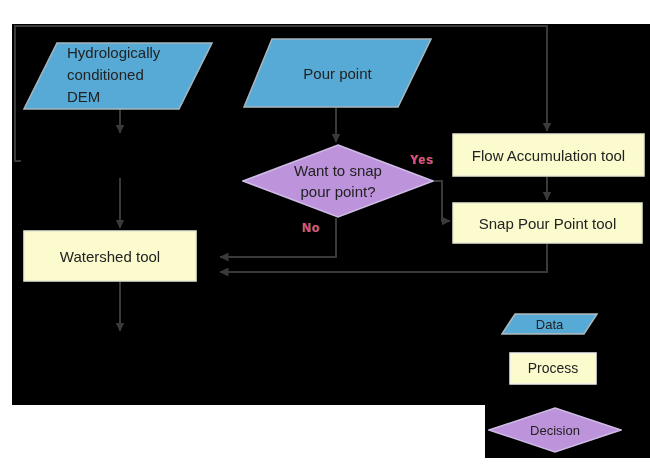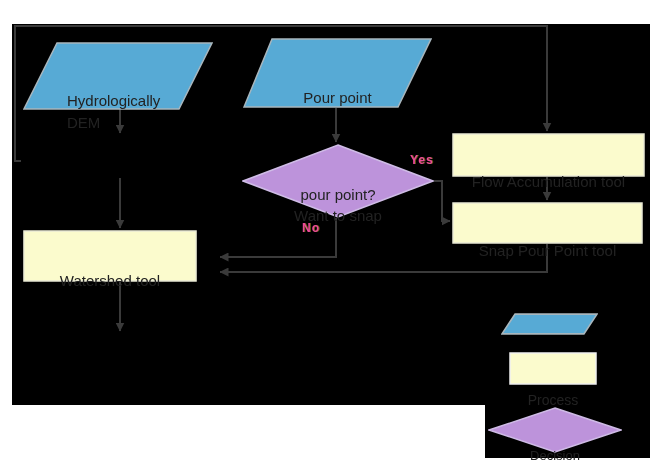--- a/index.html
+++ b/index.html
@@ -4,21 +4,21 @@
 <style>
   html,body{margin:0;padding:0;background:#ffffff;}
   body{font-family:"Liberation Sans","DejaVu Sans",sans-serif;}
   #stage{position:relative;width:650px;height:471px;background:#ffffff;overflow:hidden;}
   .bg{position:absolute;}
   #main-bg{left:12px;top:24px;width:638px;height:381px;}
   #legend-bg{left:485px;top:405px;width:165px;height:53px;}
   .node{position:absolute;}
   .node svg{position:absolute;left:0;top:0;width:100%;height:100%;}
   .lbl{position:absolute;inset:0;display:flex;align-items:center;justify-content:center;
-       color:#222222;font-size:15px;line-height:21px;text-align:center;white-space:nowrap;margin-top:48px;}
+       color:#222222;font-size:15px;line-height:21px;text-align:center;white-space:nowrap;}
   
   #node-dem{left:23px;top:42px;width:190px;height:68px;}
   #node-dem .lbl{justify-content:flex-start;padding-left:44px;text-align:left;
                  flex-direction:column;align-items:flex-start;line-height:22px;}
   #node-pour{left:243px;top:38px;width:189px;height:70px;}
   #node-flowdir{left:21px;top:135px;width:196px;height:43px;}
   #node-flowacc{left:452px;top:133px;width:193px;height:44px;}
   #node-snap{left:452px;top:202px;width:191px;height:42px;}
   #node-wtool{left:23px;top:230px;width:174px;height:52px;}
   #node-decision{left:242px;top:144px;width:192px;height:74px;}
@@ -61,20 +61,21 @@
     <polyline points="336,218 336,257 220,257" fill="none" stroke-width="2" marker-end="url(#ah)" stroke="#3A3A3A"></polyline>
     <polyline points="547,244 547,272 220,272" fill="none" stroke-width="2" marker-end="url(#ah)" stroke="#3A3A3A"></polyline>
   </svg>
 
   <div class="node" id="node-dem">
     <svg viewBox="0 0 190 68" preserveAspectRatio="none">
       <polygon points="34,1 189,1 156,67 1,67" stroke-width="1.5" stroke="#A8B6BD" fill="#57AAD5"></polygon>
     </svg>
     <div class="lbl">
       <span>Hydrologically</span>
+      <span>conditioned</span>
       <span>DEM</span>
     </div>
   </div>
 
   <div class="node" id="node-pour">
     <svg viewBox="0 0 189 70" preserveAspectRatio="none">
       <polygon points="29,1 188,1 155,69 1,69" stroke-width="1.5" stroke="#A8B6BD" fill="#57AAD5"></polygon>
     </svg>
     <div class="lbl">Pour point</div>
   </div>
@@ -99,22 +100,22 @@
       <rect x="1" y="1" width="192" height="50" stroke-width="1.5" stroke="#E9E9D5" fill="#FBFBCD"></rect>
     </svg>
     <div class="lbl">Watershed tool</div>
   </div>
 
   <div class="node" id="node-decision">
     <svg viewBox="0 0 192 74" preserveAspectRatio="none">
       <polygon points="96,1 191,37 96,73 1,37" stroke-width="1.5" stroke="#CFBCE6" fill="#BD93DB"></polygon>
     </svg>
     <div class="lbl">
+      <span>Want to snap</span>
       <span>pour point?</span>
-      <span>Want to snap</span>
     </div>
   </div>
 
 
   <div class="edge-label" id="label-yes">Yes</div>
   <div class="edge-label" id="label-no">No</div>
 
   <div class="node" id="legend-data">
     <svg viewBox="0 0 97 19" preserveAspectRatio="none">
       <polygon points="14,1 96,1 83,18 1,18" stroke-width="1.5" stroke="#A8B6BD" fill="#57AAD5"></polygon>

